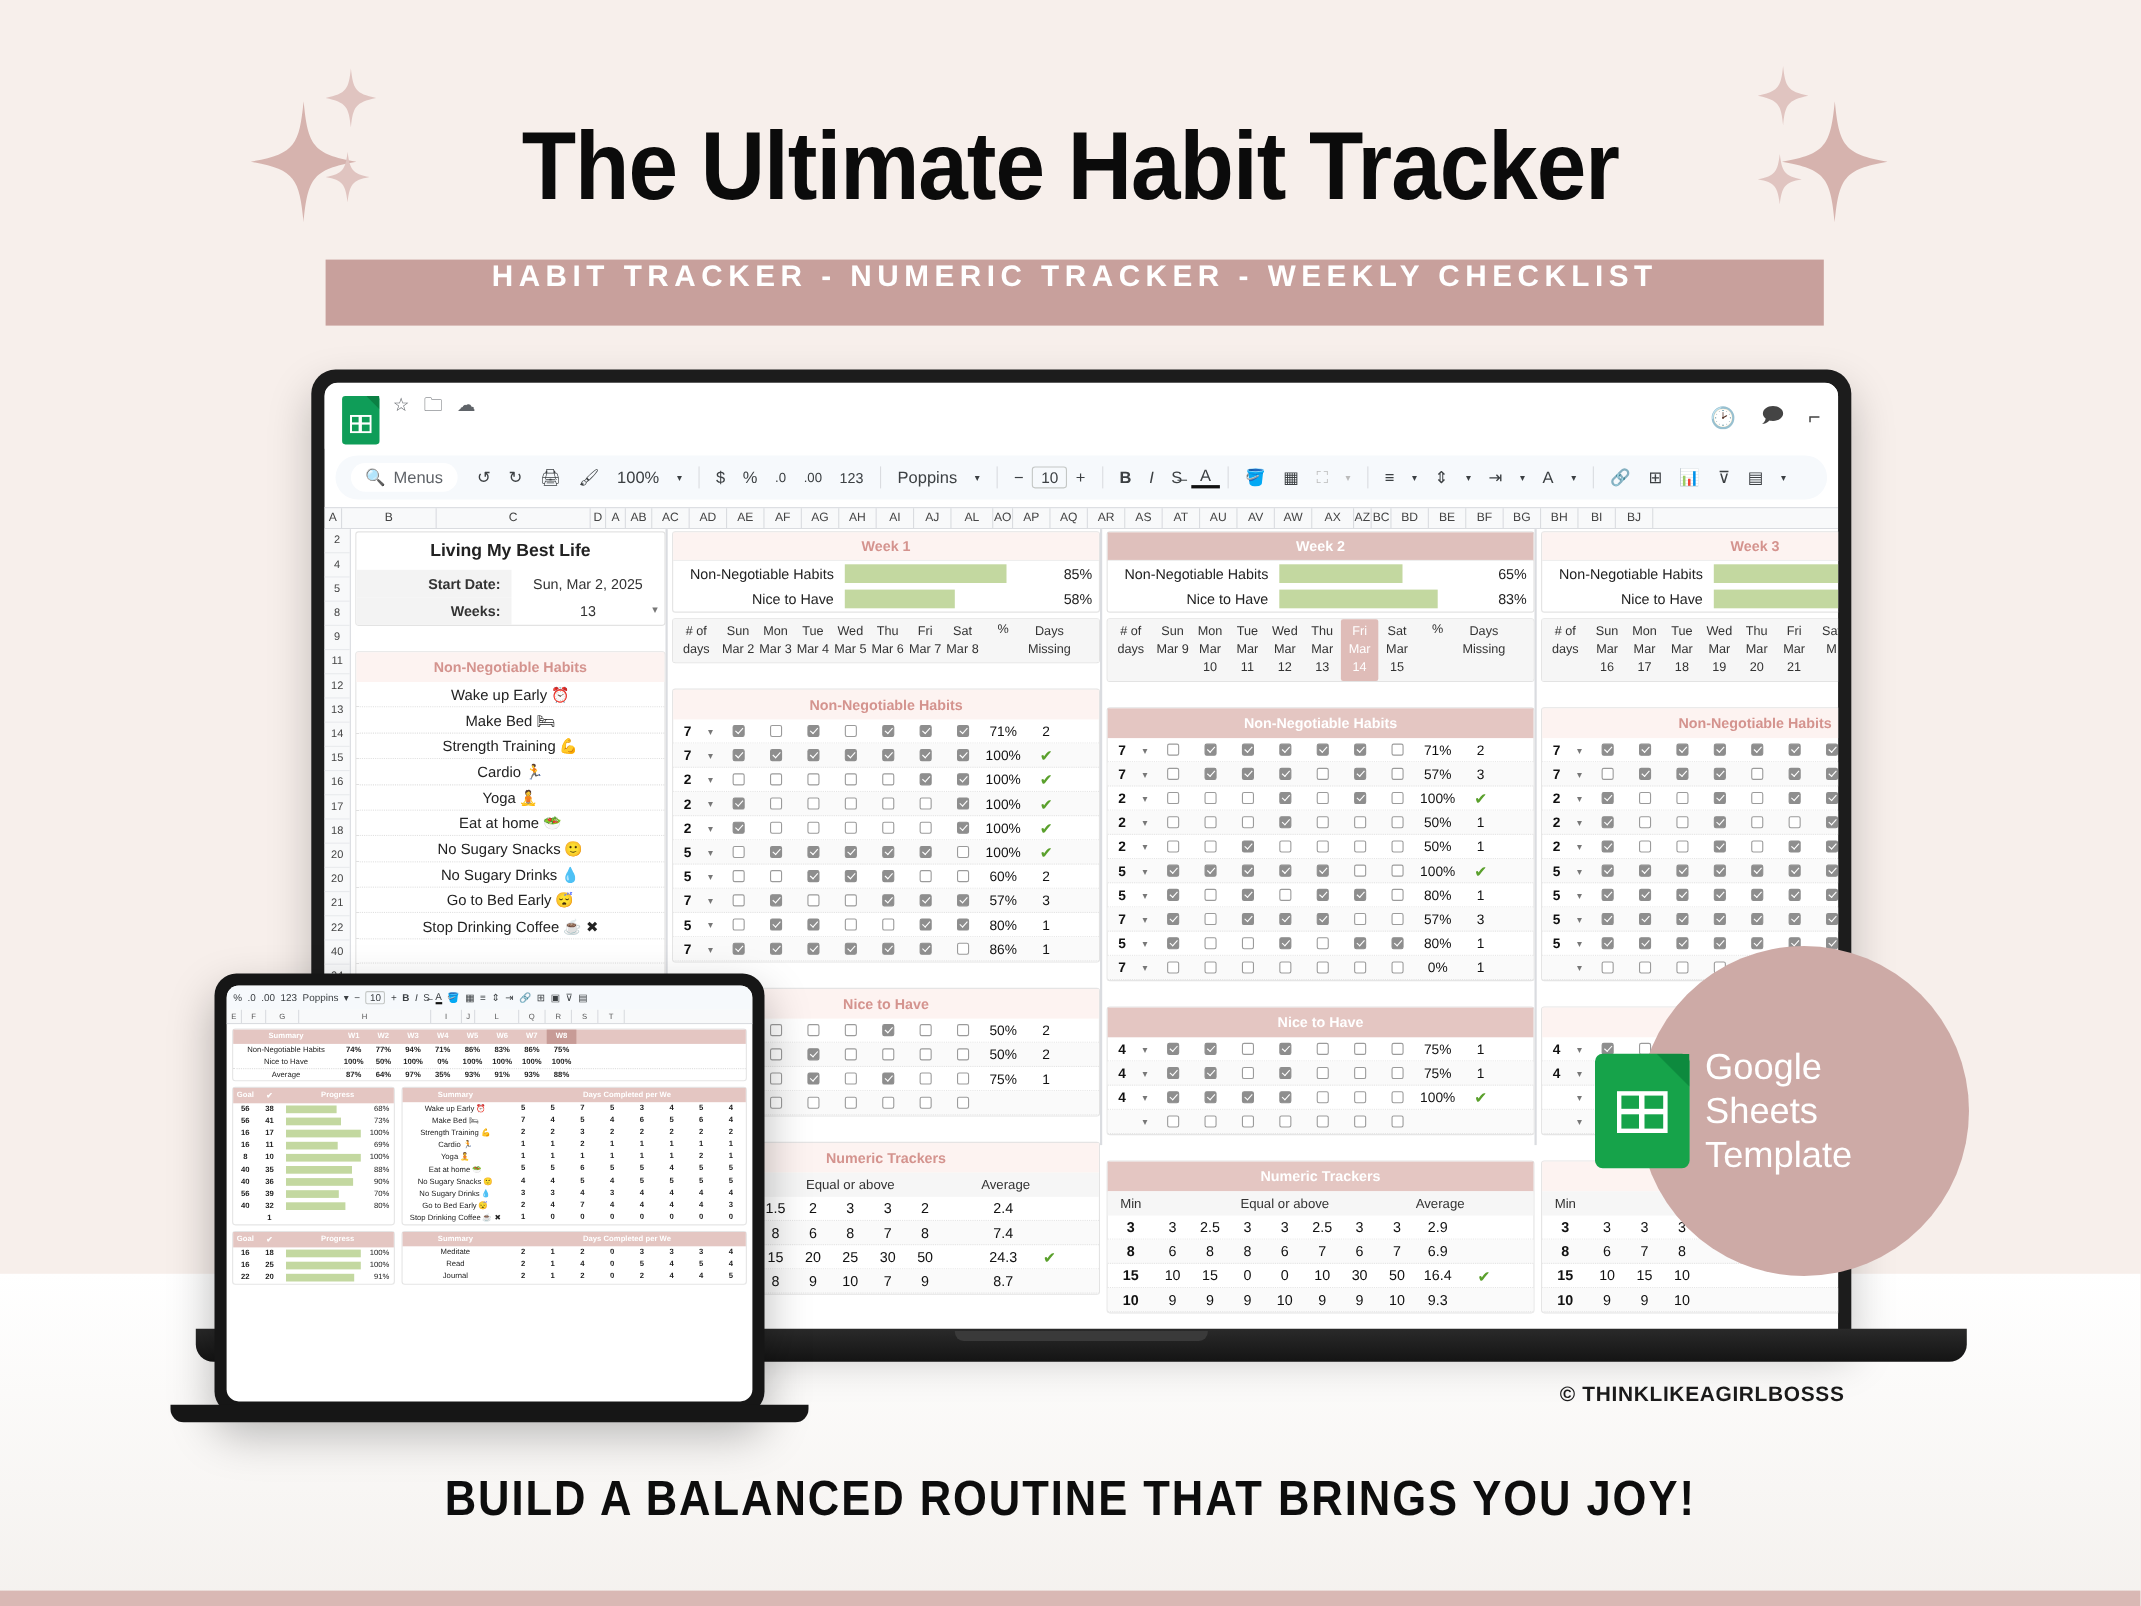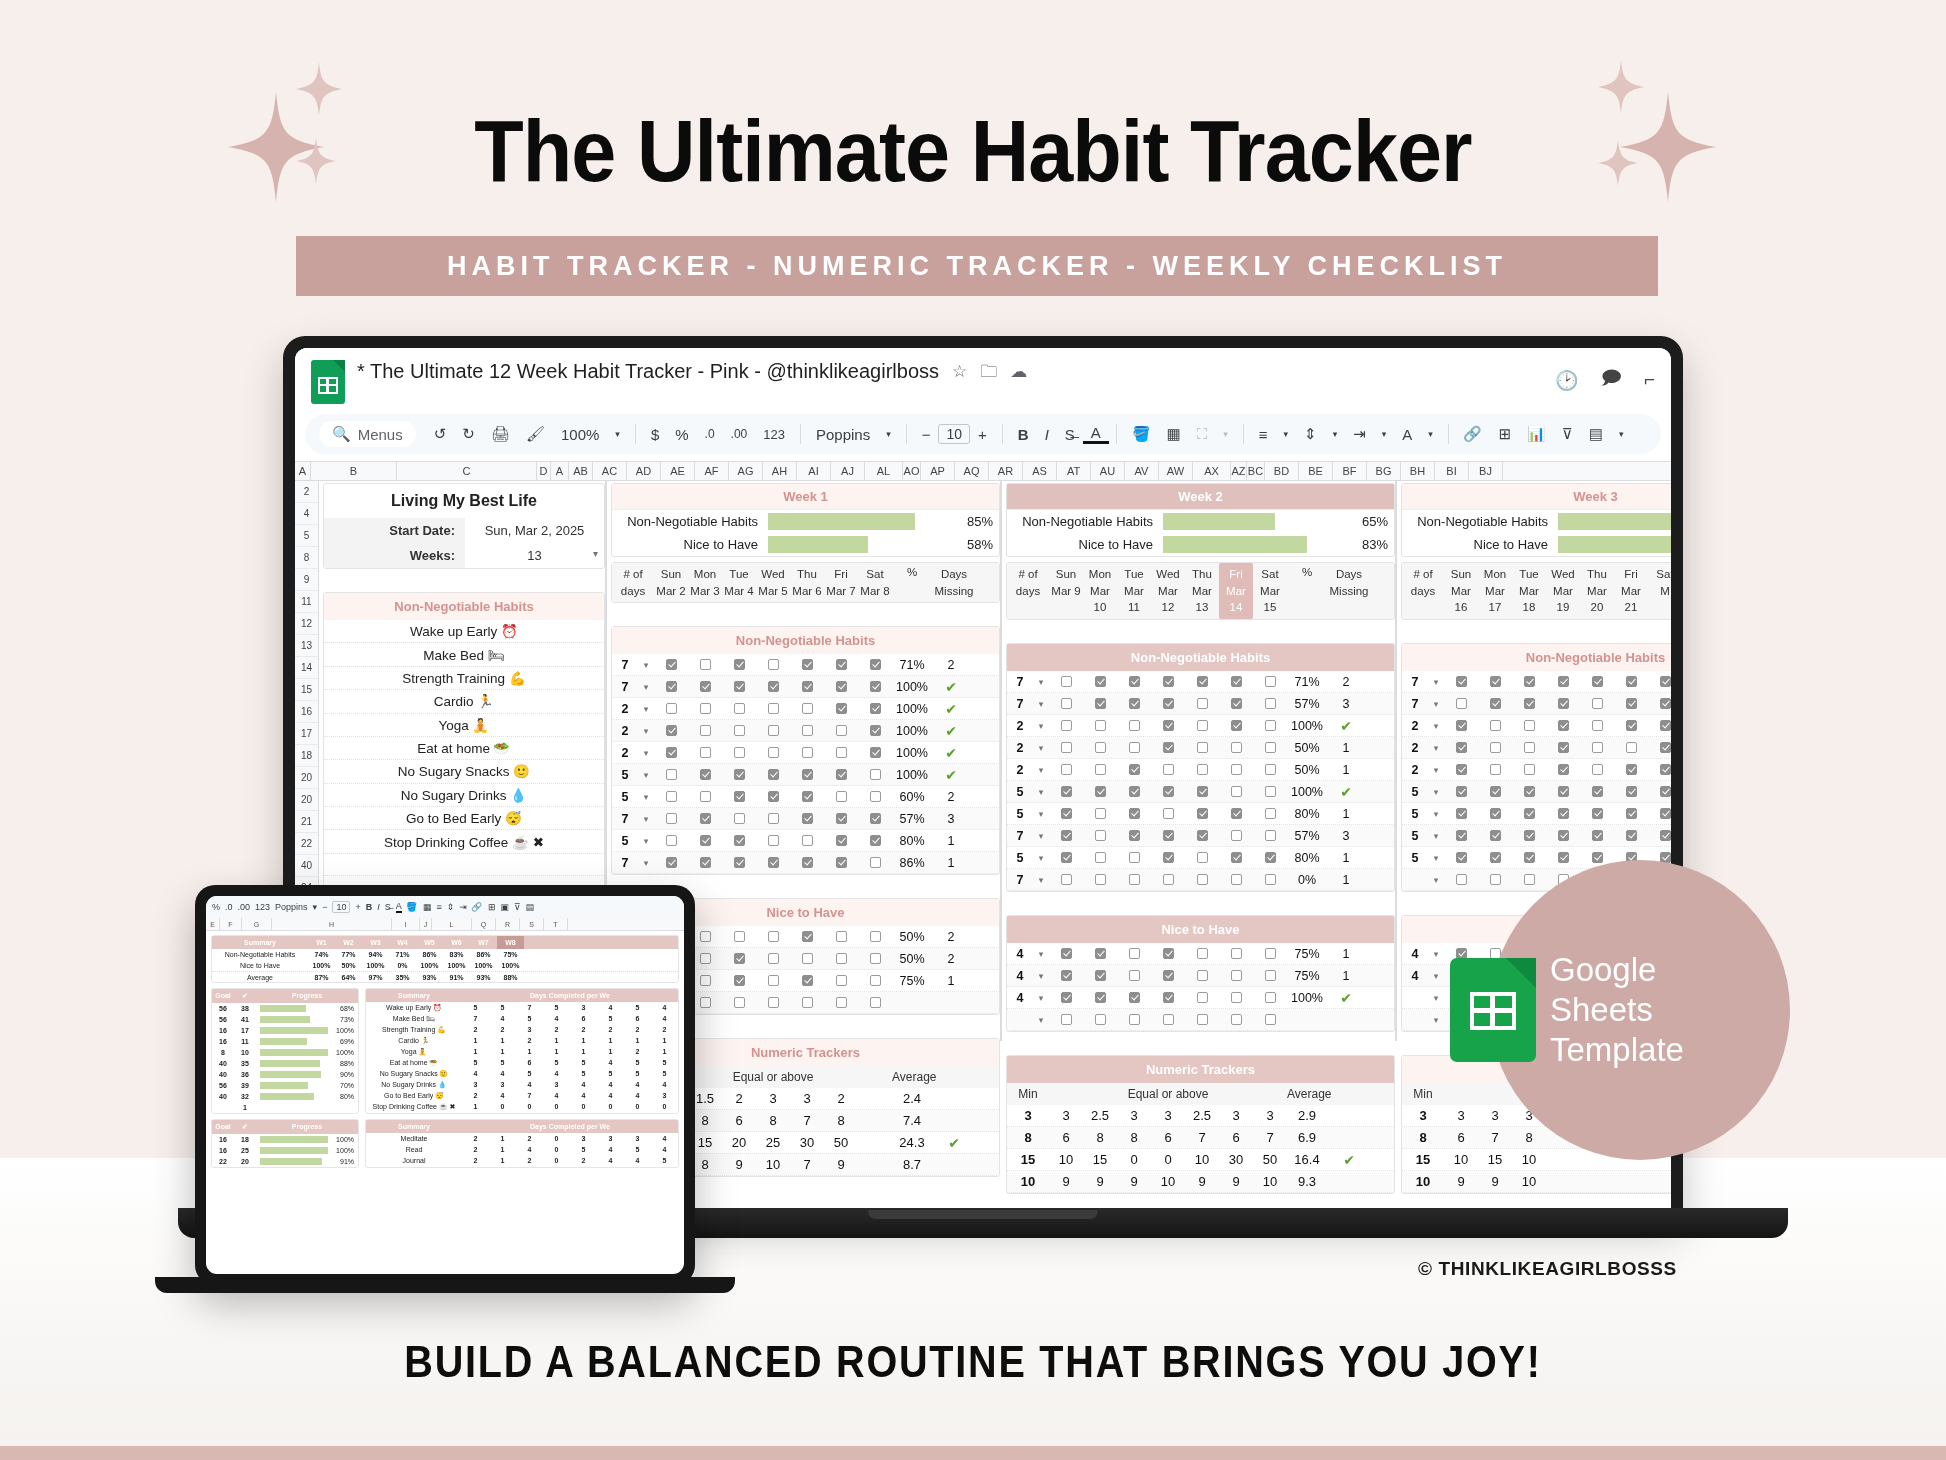--- a/index.html
+++ b/index.html
@@ -22,21 +22,21 @@
     font-weight:bold;
     font-size:88px;
     letter-spacing:-1px;
     color:#0b0b0b;
     transform:scaleX(0.92);
   }
   #subtitle-bar {
     position:absolute; left:296px; top:236px;
     width:1362px; height:60px;
     background:#c8a09c;
-    display:flex; align-items:center; justify-content:center;
+    display:flex; justify-content:center;
   }
   #subtitle-bar .txt {
     color:#fff; font-weight:bold; font-size:27px; letter-spacing:5px;
   }
 
   
   #laptop {
     position:absolute; left:283px; top:336px; width:1400px; height:905px;
   }
   .lid {
@@ -261,21 +261,20 @@
             <div class="fold"></div>
           <div class="grid">
             <i style="left:2px;top:2px;width:6px;height:5px;"></i>
             <i style="left:11px;top:2px;width:7px;height:5px;"></i>
             <i style="left:2px;top:9px;width:6px;height:6px;"></i>
             <i style="left:11px;top:9px;width:7px;height:6px;"></i>
           </div>
         </div>
         <div class="gs-titlewrap">
           <div class="gs-docrow">
-            <span class="gs-docname">* The Ultimate 12 Week Habit Tracker - Pink - @thinklikeagirlboss</span>
             <span class="gs-ticon">☆</span>
             <span class="gs-ticon">🗀</span>
             <span class="gs-ticon">☁</span>
           </div>
         </div>
         <div class="gs-right">
           <span>🕑</span>
           <span>🗩</span>
           <span>⌐</span>
         </div>

